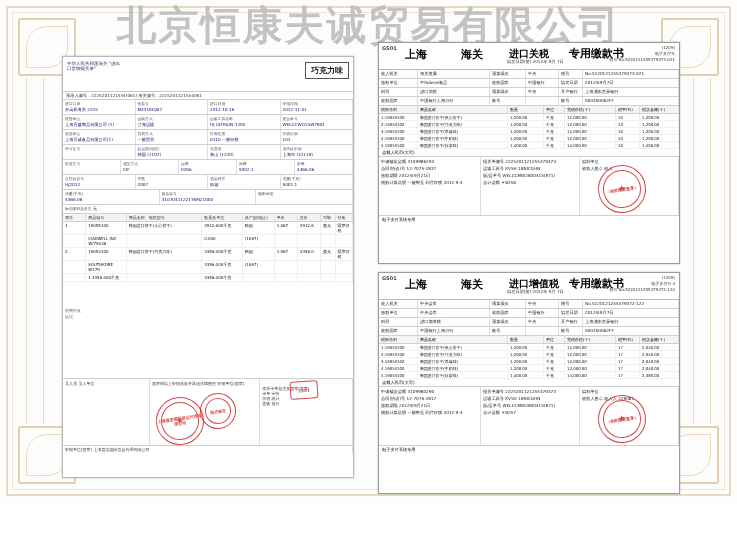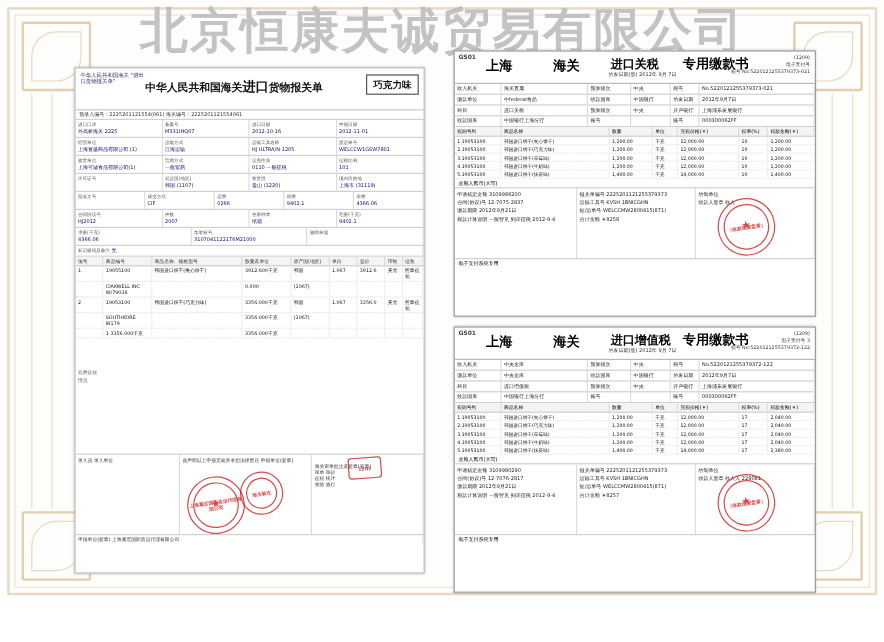--- a/index.html
+++ b/index.html
@@ -94,23 +94,20 @@
     <div class="corner br"></div>
     <div class="edge-v l"></div>
     <div class="edge-v r"></div>
   </div>
 
   <div class="watermark">北京恒康夫诚贸易有限公司</div>
 
   <div class="doc decl">
     <div class="hdr">
       <div class="logo tiny">中华人民共和国海关 "进出口货物报关单"</div>
-      <div class="maintitle">
-        <span>中华人民共和国海关</span><b>进口</b><span>货物报关单</span>
-      </div>
       <div class="stamp-box">巧克力味</div>
     </div>
 
     <div class="band">预录入编号：2225201121554(061)   海关编号：2225201121554061</div>
 
     <div class="grid">
       <div class="cell w25"><span class="k">进口口岸</span><br><span class="v">外高桥海关 2225</span></div>
       <div class="cell w25"><span class="k">备案号</span><br><span class="v">M331IHQ07</span></div>
       <div class="cell w25"><span class="k">进口日期</span><br><span class="v">2012-10-16</span></div>
       <div class="cell w25"><span class="k">申报日期</span><br><span class="v">2012-11-01</span></div>

